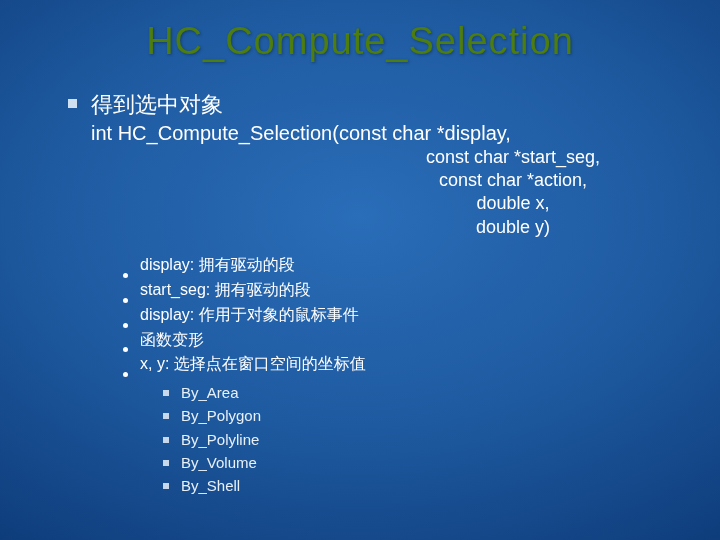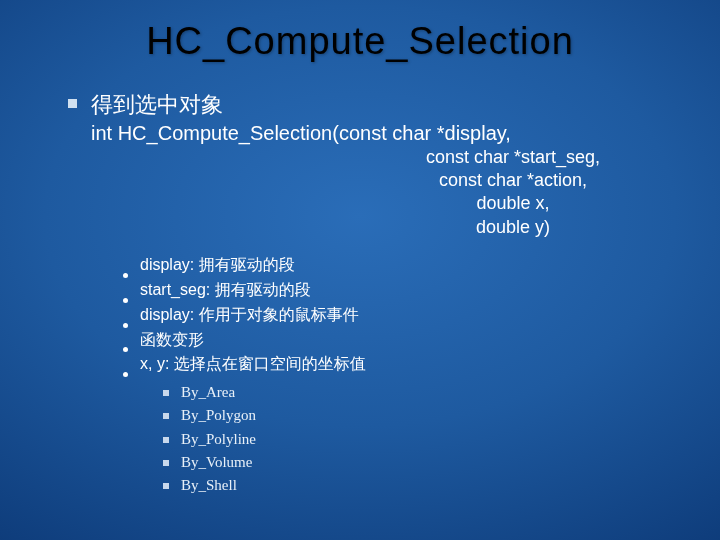--- a/index.html
+++ b/index.html
@@ -14,21 +14,21 @@
     width: 100%;
     height: 100%;
     padding: 20px 40px 20px 40px;
   }
   .title {
     font-size: 38px;
     font-weight: 400;
     text-align: center;
     letter-spacing: 1px;
     margin-bottom: 28px;
-    color: #000000;
+    color: #4d7c0f;
     text-shadow: 1px 1px 3px rgba(0,0,0,0.3);
   }
   .main-block {
     display: flex;
     align-items: flex-start;
     margin-left: 28px;
   }
   .sq-bullet {
     width: 9px;
     height: 9px;
@@ -69,21 +69,20 @@
     height: 5px;
     border-radius: 50%;
     background: #ffffff;
     flex-shrink: 0;
     margin-top: 10px;
     margin-right: 12px;
   }
   .variants-list {
     margin-top: 4px;
     margin-left: 72px;
-    font-family: Liberation Serif, serif;
   }
   .variant-item {
     display: flex;
     align-items: flex-start;
     font-size: 15px;
     line-height: 1.55;
     color: #e8f0f8;
   }
   .tiny-sq {
     width: 6px;

